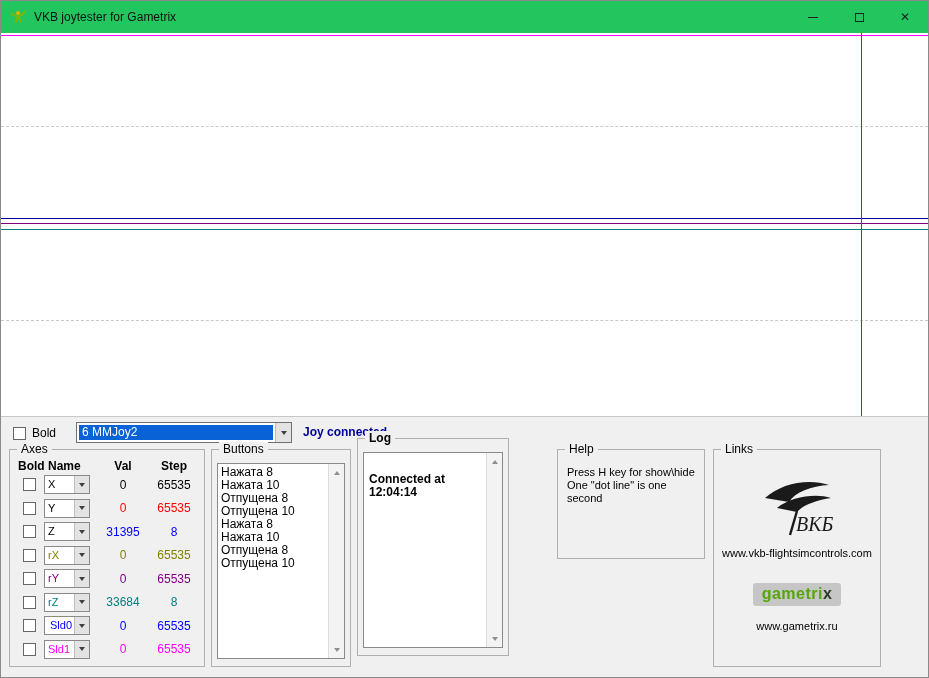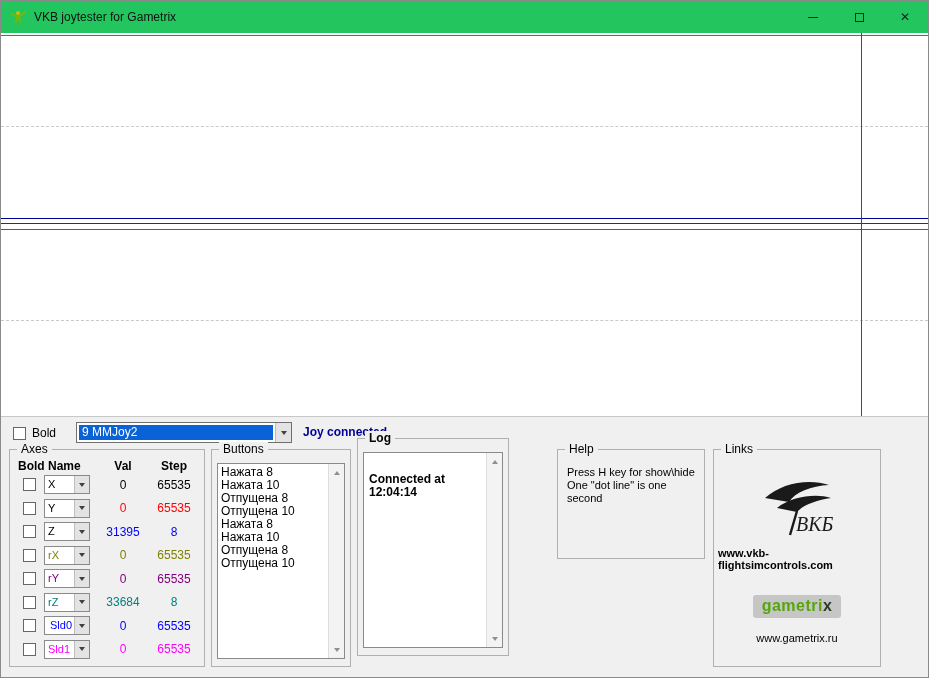--- a/index.html
+++ b/index.html
@@ -71,21 +71,21 @@
   .sb-arrow.up { top:1px; } .sb-arrow.down { bottom:1px; }
   .tri-up { width:0; height:0; border-left:3.5px solid transparent; border-right:3.5px solid transparent; border-bottom:4px solid #8f8f8f; }
   .tri-dn { width:0; height:0; border-left:3.5px solid transparent; border-right:3.5px solid transparent; border-top:4px solid #8f8f8f; }
 
   
   .help-text { padding:16px 6px 0 9px; font-size:11px; line-height:13px; }
 
   
   .links-body { position:absolute; inset:10px 4px 6px 4px; display:flex; flex-direction:column; align-items:center; }
   .vkb-logo { margin-top:18px; }
-  .site-link { font-size:11px; margin-top:8px; color:#000;font-weight:bold; }
+  .site-link { font-size:11px; margin-top:8px; color:#000; }
   .gametrix-logo { margin-top:24px; background:#c6c6c6; border-radius:3px; padding:3px 9px 4px; font-size:16px; font-weight:bold; letter-spacing:0.5px; line-height:1; }
   .gx-main { color:#56a50b; } .gx-x { color:#2f3a28; }
   .site-link2 { font-size:11px; margin-top:14px; color:#000; }
 </style>
 </head>
 <body>
 
 <div class="window">
 
   <div class="titlebar">
@@ -121,21 +121,21 @@
     </div>
 
   <div class="bottom">
 
     <label class="cross-wrap">
       <span class="cb"></span>
       <span>Bold</span>
     </label>
 
     <div class="device-combo">
-      <span class="sel" style="background: rgb(10, 99, 214);">9 MMJoy2</span>
+      <span class="sel" style="background: rgb(10, 99, 214);">6 MMJoy2</span>
       <span class="combo-btn">
           <span class="tri"></span>
         </span>
     </div>
 
     <div class="status" style="color: rgb(0, 0, 153);">Joy connected</div>
 
     <div class="group g-axes">
       <span class="legend">Axes</span>
       <div class="axes-header">

